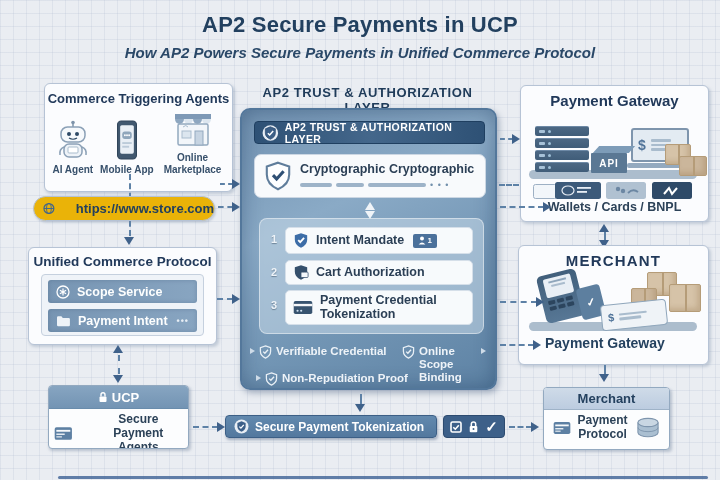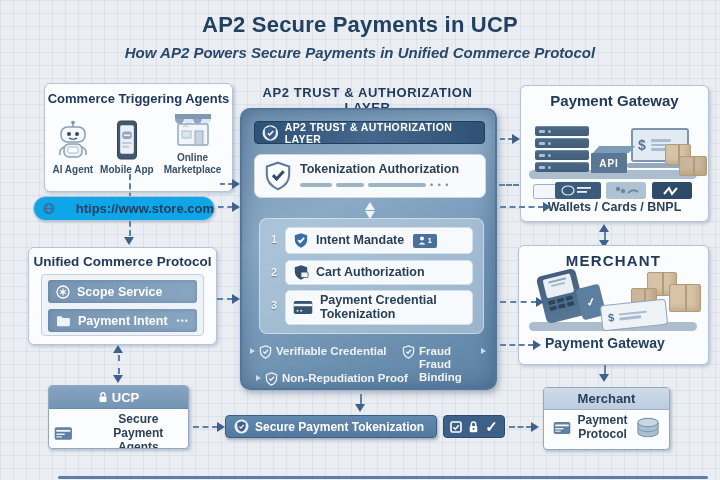--- a/index.html
+++ b/index.html
@@ -17,21 +17,21 @@
   
   .dh{position:absolute;height:0;border-top:2px dashed #5d81a6;}
   .dv{position:absolute;width:0;border-left:2px dashed #5d81a6;}
   .ar{position:absolute;width:0;height:0;border-top:5px solid transparent;border-bottom:5px solid transparent;border-left:8px solid #3f618a;}
   .ad{position:absolute;width:0;height:0;border-left:5px solid transparent;border-right:5px solid transparent;border-top:8px solid #3f618a;}
   .au{position:absolute;width:0;height:0;border-left:5px solid transparent;border-right:5px solid transparent;border-bottom:8px solid #3f618a;}
   
   .agents{position:absolute;left:4px;top:26px;right:4px;display:flex;justify-content:space-around;align-items:flex-end;}
   .agent{display:flex;flex-direction:column;align-items:center;}
   .aglabel{font-size:10px;font-weight:600;color:#37506b;text-align:center;line-height:1.2;margin-top:4px;}
-  .urlpill{position:absolute;left:33px;top:196px;width:182px;height:25px;background:#0ea5e9;border:1.5px solid #b6c3d5;
+  .urlpill{position:absolute;left:33px;top:196px;width:182px;height:25px;background:#eab308;border:1.5px solid #b6c3d5;
     border-radius:13px;display:flex;align-items:center;gap:21px;padding-left:9px;box-sizing:border-box;z-index:2;
     box-shadow:1px 2px 2px rgba(120,140,165,.3);}
   .urltext{font-size:13px;font-weight:bold;color:#23405e;}
   .innerpanel{position:absolute;left:12px;top:26px;width:163px;height:62px;background:#eff3f8;border:1px solid #c5d0de;border-radius:4px;padding:5px 6px;box-sizing:border-box;}
   .bluebar{height:23px;border-radius:3px;background:linear-gradient(90deg,#7795b3,#88a5c1);display:flex;align-items:center;gap:7px;
     padding:0 8px;color:#fdfefe;font-size:12.5px;font-weight:600;margin-bottom:6px;box-shadow:inset 0 0 4px rgba(30,60,90,.25);}
   .bardots{margin-left:auto;font-size:9px;letter-spacing:1px;color:#e7eef5;}
   .minicard{position:absolute;border-radius:4px;border:1px solid #93a9c0;box-shadow:1.5px 2px 3px rgba(110,130,155,.4);overflow:hidden;background:#fcfdfe;}
   .minihead{height:22px;background:linear-gradient(#87a5c1,#7394b4);display:flex;align-items:center;justify-content:center;gap:4px;
     color:#fff;font-size:13px;font-weight:bold;border-bottom:1px solid #698cac;}
@@ -217,21 +217,21 @@
       </svg>
       <span>AP2 TRUST &amp; AUTHORIZATION LAYER</span>
     </div>
 
     <div class="crypto">
       <svg width="28" height="32" viewBox="0 0 20 22">
         <path d="M10 1.5 L18 4.2 V10 Q18 17 10 20.5 Q2 17 2 10 V4.2 Z" fill="#fdfeff" stroke="#5f7d9b" stroke-width="1.5"></path>
         <path d="M6.4 10.4 l2.6 2.7 L14 7.6" stroke="#2e4f74" stroke-width="2.2" fill="none"></path>
       </svg>
       <div>
-        <div class="cryptotitle">Tokenization Authorization</div>
+        <div class="cryptotitle">Cryptographic Cryptographic</div>
         <div class="segs">
           <div class="seg" style="width:32px;"></div>
           <div class="seg" style="width:28px;"></div>
           <div class="seg" style="width:58px;"></div>
           <span class="segdots">• • •</span>
         </div>
       </div>
     </div>
 
     <div class="au" style="left:123px;top:92px;border-bottom-color:#f0f4f8;"></div>
@@ -284,21 +284,21 @@
           <path d="M10 1.5 L18 4.2 V10 Q18 17 10 20.5 Q2 17 2 10 V4.2 Z" fill="none" stroke="#e9f0f6" stroke-width="2"></path>
           <path d="M6.4 10.4 l2.6 2.7 L14 7.6" stroke="#e9f0f6" stroke-width="2.2" fill="none"></path>
         </svg>
         <span>Verifiable Credential</span>
       </div>
       <div class="feat" style="left:152px;top:4px;width:86px;">
         <svg width="13" height="14" viewBox="0 0 20 22">
           <path d="M10 1.5 L18 4.2 V10 Q18 17 10 20.5 Q2 17 2 10 V4.2 Z" fill="none" stroke="#e9f0f6" stroke-width="2"></path>
           <path d="M6.4 10.4 l2.6 2.7 L14 7.6" stroke="#e9f0f6" stroke-width="2.2" fill="none"></path>
         </svg>
-        <span style="width:58px;">Fraud Fraud Binding</span>
+        <span style="width:58px;">Online Scope Binding</span>
         <span class="tri"></span>
       </div>
       <div class="feat" style="left:6px;top:31px;">
         <span class="tri"></span>
         <svg width="13" height="14" viewBox="0 0 20 22">
           <path d="M10 1.5 L18 4.2 V10 Q18 17 10 20.5 Q2 17 2 10 V4.2 Z" fill="none" stroke="#e9f0f6" stroke-width="2"></path>
           <path d="M6.4 10.4 l2.6 2.7 L14 7.6" stroke="#e9f0f6" stroke-width="2.2" fill="none"></path>
         </svg>
         <span>Non-Repudiation Proof</span>
       </div>

